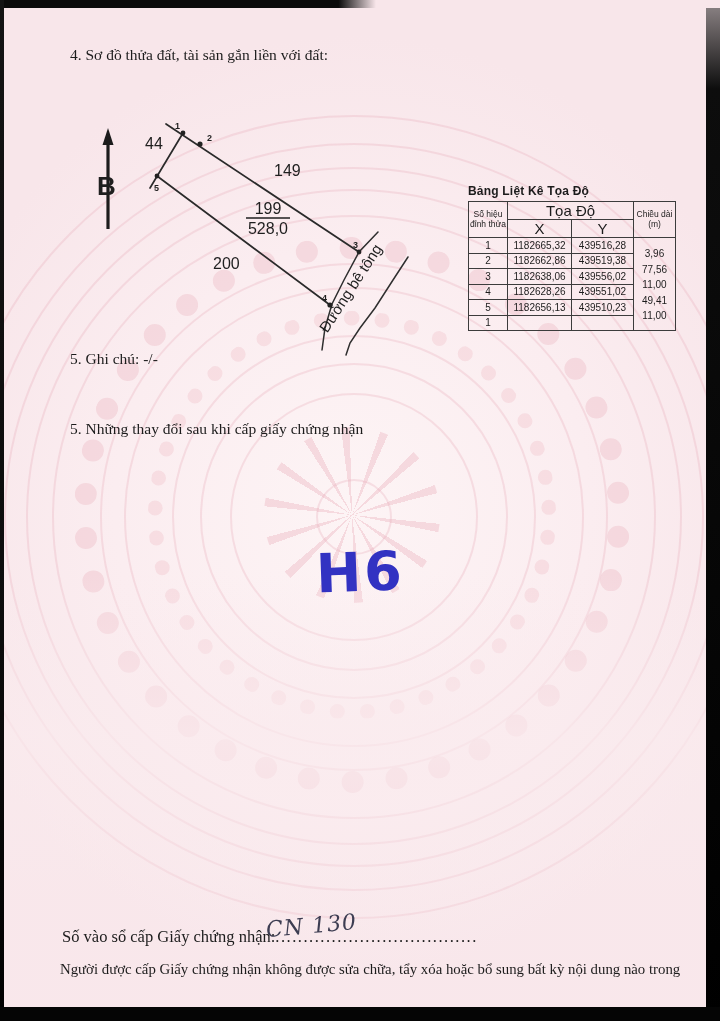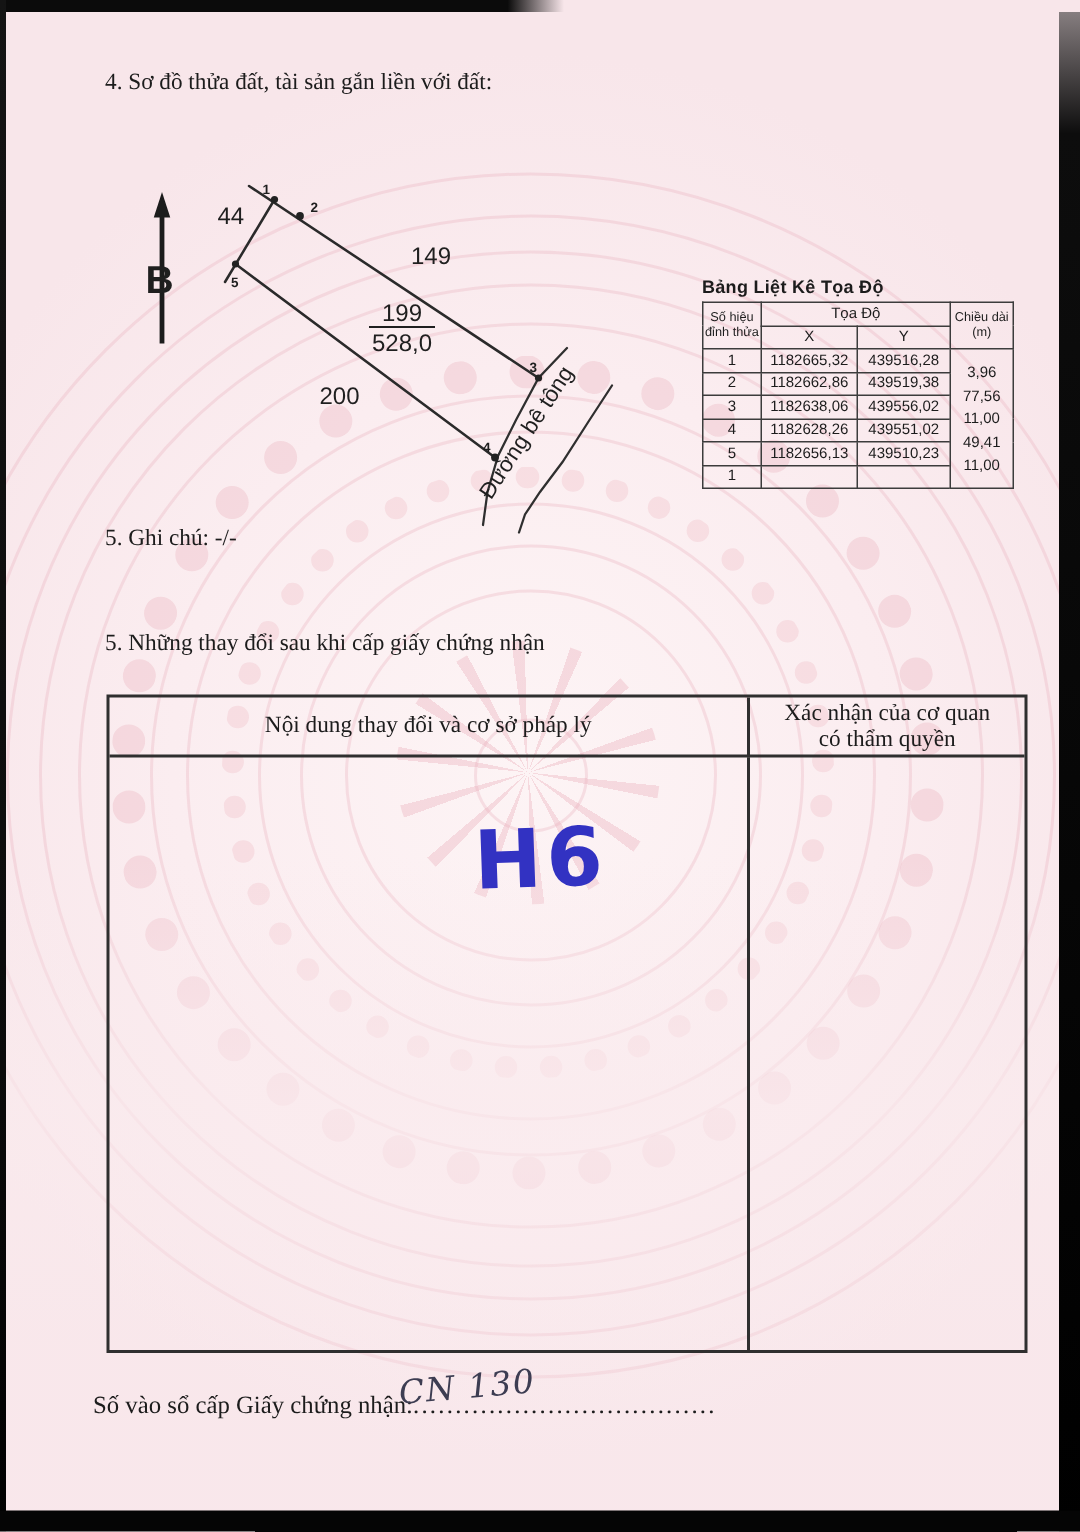--- a/index.html
+++ b/index.html
@@ -38,21 +38,21 @@
   .vnum { font-size:9px; font-weight:bold; }
   .bignum { font-size:16px; }
   .northB { font-size:26px; font-weight:bold; font-family:"Liberation Serif", serif; }
   
   .coord-block { position:absolute; left:468px; top:184px; width:207px; z-index:1;
     font-family:"Liberation Sans", sans-serif; }
   .coord-title { font-weight:bold; font-size:12px; margin:0 0 3px 0; letter-spacing:.2px; }
   .coord-table { border-collapse:collapse; width:100%; table-layout:fixed; }
   .coord-table td { border:1px solid #3c3c3c; font-size:10px; text-align:center; padding:0; height:14.5px; }
   .coord-table .hdr-small { font-size:8.5px; line-height:1.15; }
-  .coord-table .hdr { font-size:10px; }
+  .coord-table .hdr { font-size:15px; }
   .coord-table td.len-cell { vertical-align:top; padding-top:8px; }
   .len-val { height:15.6px; line-height:15.6px; font-size:10px; }
   
   .changes-table { position:absolute; left:71px; top:463px; width:614px; height:439px; z-index:1;
     border:2px solid #2f2f2f; box-sizing:border-box; display:grid;
     grid-template-columns:427px 1fr; grid-template-rows:40px 1fr; }
   .ct-h { display:flex; flex-direction:column; align-items:center; justify-content:center;
     border-bottom:2px solid #2f2f2f; font-size:15.5px; line-height:1.12; text-align:center; }
   .ct-left { border-right:2px solid #2f2f2f; }
   .stamp { position:absolute; left:316px; top:541px; z-index:2;
@@ -195,35 +195,25 @@
       </tr>
       <tr>
         <td>1</td>
             <td></td>
             <td></td>
       </tr>
     </tbody>
       </table>
   </div>
 
-  <div class="changes-table">
-    <div class="ct-h ct-left">
-      <div>Nội dung thay đổi và cơ sở pháp lý</div>
-    </div>
-    <div class="ct-h">
-      <div>Xác nhận của cơ quan</div>
-      <div>có thẩm quyền</div>
-    </div>
-    <div class="ct-left"></div>
-    <div></div>
-  </div>
 
   <div class="stamp" id="stamp" style="color: rgb(50, 50, 194);">H6</div>
 
   <div class="registry">
     <span>Số vào sổ cấp Giấy chứng nhận:</span><span class="dots">....................................</span>
   </div>
   <div class="handwritten">CN 130</div>
 
   <div class="footer">
+    <div>Người được cấp Giấy chứng nhận không được sửa chữa, tẩy xóa hoặc bổ sung bất kỳ nội dung nào trong</div>
   </div>
 
 </div>
 
 </body></html>

